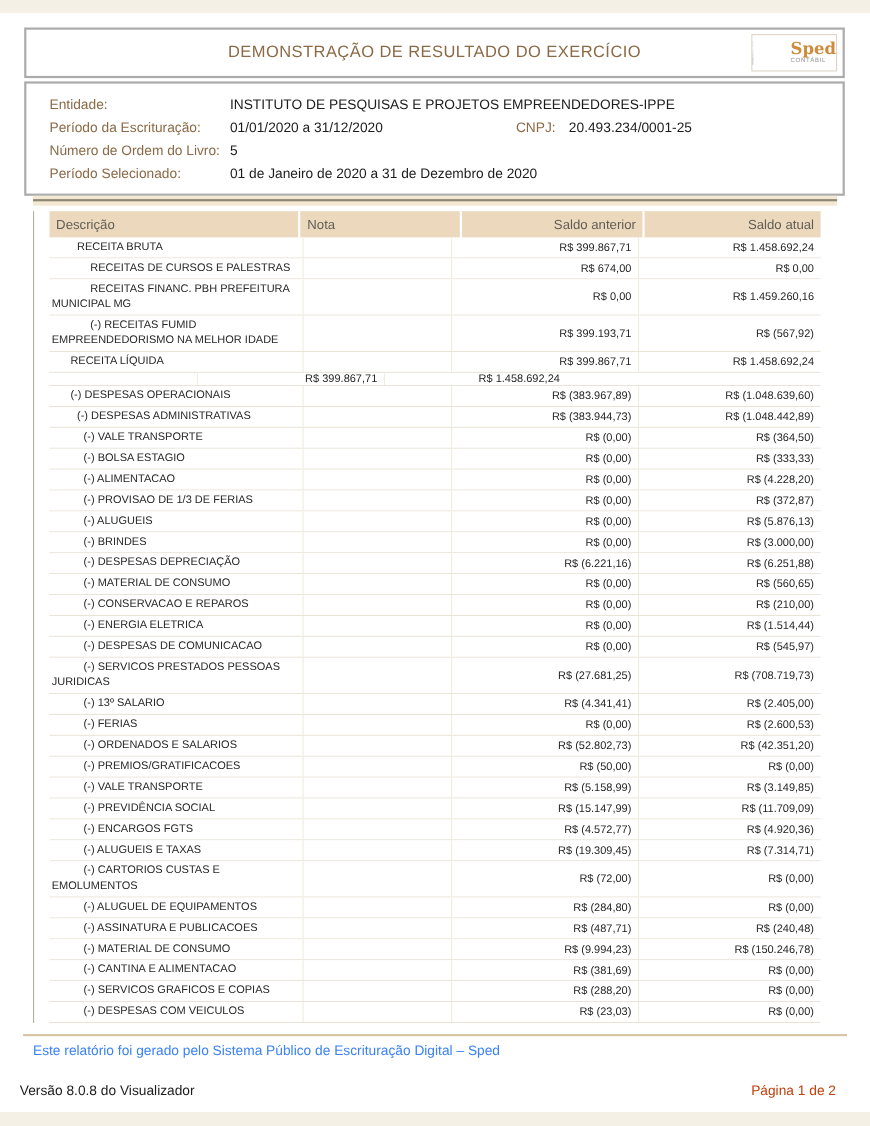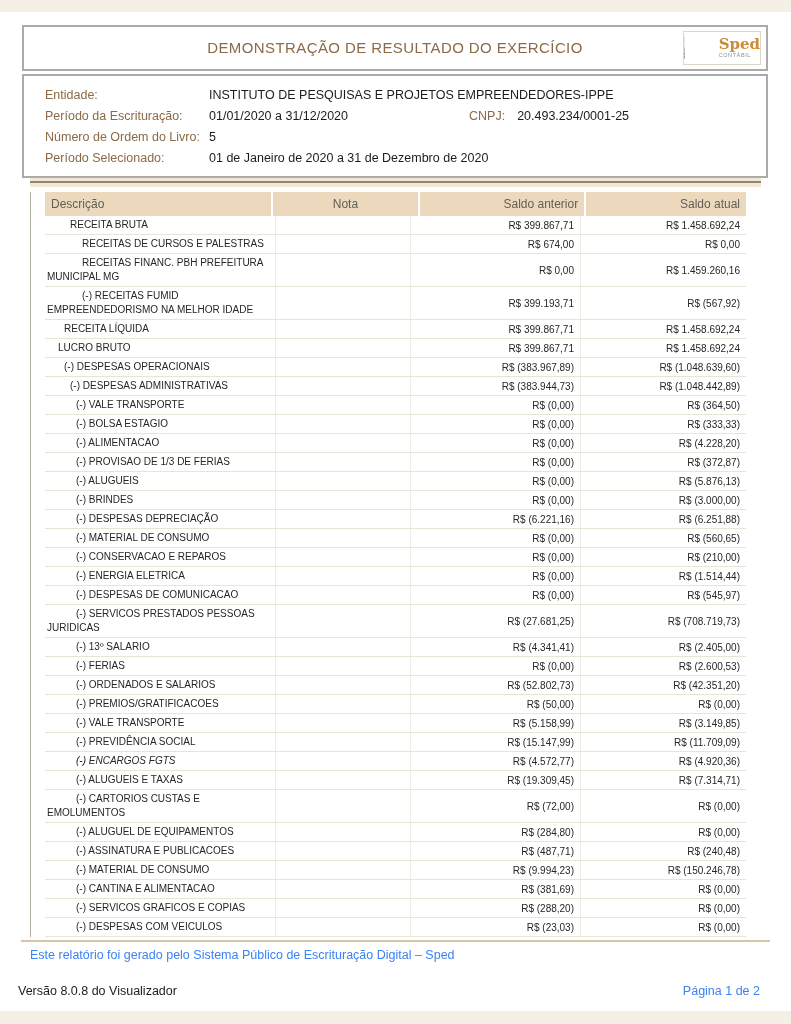--- a/index.html
+++ b/index.html
@@ -58,40 +58,40 @@
   
   .table-section {
     position:absolute; top:192px; left:30px; width:731px;
     border-left:1px solid #b3aea1;
   }
   .dre-table { margin-left:14px; width:701px; }
   .thead { display:flex; height:24px; background:#ecd9bd; font-size:12px; color:#615e56; }
   .th { line-height:24px; padding:0 6px; }
   .th + .th { border-left:2px solid #ffffff; }
   .th-desc { width:231px; }
-  .th-nota { width:149px;text-align:center; }
+  .th-nota { width:149px; }
   .th-ant  { width:170px; text-align:right; }
   .th-atual{ width:165px; text-align:right; }
 
   .trow { display:flex; border-bottom:1px solid #e9e4d8; background:#fff; }
   .td { font-size:10px; color:#262626; }
   .td-desc {
     width:231px; padding:2px 4px 2px 2px; line-height:14px;
     border-right:1px solid #f0ece1;
   }
   .td-nota { width:135px; border-right:1px solid #f0ece1; }
   .td-ant  { width:170px; border-right:1px solid #f0ece1; }
   .td-num  { display:flex; align-items:center; justify-content:flex-end; padding-right:6px; }
   .td-atual{ width:165px; }
 
   
   .footer-rule { position:absolute; top:940px; left:21px; width:749px; border-top:2px solid #d8c5a3; }
   .footer-text1 { position:absolute; top:948px; left:30px; font-size:12.5px; color:#3b82f6; }
   .footer-text2 { position:absolute; top:984px; left:18px; font-size:12.5px; color:#1c1c1c; }
-  .footer-page  { position:absolute; top:984px; right:31px; font-size:12.5px; color:#3b82f6; }
+  .footer-page  { position:absolute; top:984px; right:31px; font-size:12.5px; color:#c2410c; }
 </style>
 </head>
 <body>
 
 <div class="edge-strip edge-top"></div>
 
 <div class="title-box">
   <div class="report-title">DEMONSTRAÇÃO DE RESULTADO DO EXERCÍCIO</div>
   <div class="logo-box">
     <div class="globe"></div>
@@ -160,21 +160,20 @@
           <div class="td td-ant td-num">R$ 399.193,71</div>
           <div class="td td-atual td-num">R$ (567,92)</div>
         </div>
         <div class="trow">
           <div class="td td-desc" style="text-indent: 17px;">RECEITA LÍQUIDA</div>
           <div class="td td-nota"></div>
           <div class="td td-ant td-num">R$ 399.867,71</div>
           <div class="td td-atual td-num">R$ 1.458.692,24</div>
         </div>
         <div class="trow">
-          <div class="td td-desc" style="text-indent: 11px;">LUCRO BRUTO</div>
           <div class="td td-nota"></div>
           <div class="td td-ant td-num">R$ 399.867,71</div>
           <div class="td td-atual td-num">R$ 1.458.692,24</div>
         </div>
         <div class="trow">
           <div class="td td-desc" style="text-indent: 17px;">(-) DESPESAS OPERACIONAIS</div>
           <div class="td td-nota"></div>
           <div class="td td-ant td-num">R$ (383.967,89)</div>
           <div class="td td-atual td-num">R$ (1.048.639,60)</div>
         </div>
@@ -286,21 +285,21 @@
           <div class="td td-ant td-num">R$ (5.158,99)</div>
           <div class="td td-atual td-num">R$ (3.149,85)</div>
         </div>
         <div class="trow">
           <div class="td td-desc" style="text-indent: 29px;">(-) PREVIDÊNCIA SOCIAL</div>
           <div class="td td-nota"></div>
           <div class="td td-ant td-num">R$ (15.147,99)</div>
           <div class="td td-atual td-num">R$ (11.709,09)</div>
         </div>
         <div class="trow">
-          <div class="td td-desc" style="text-indent: 29px; font-style: italic;">(-) ENCARGOS FGTS</div>
+          <div class="td td-desc" style="text-indent: 29px;">(-) ENCARGOS FGTS</div>
           <div class="td td-nota"></div>
           <div class="td td-ant td-num">R$ (4.572,77)</div>
           <div class="td td-atual td-num">R$ (4.920,36)</div>
         </div>
         <div class="trow">
           <div class="td td-desc" style="text-indent: 29px;">(-) ALUGUEIS E TAXAS</div>
           <div class="td td-nota"></div>
           <div class="td td-ant td-num">R$ (19.309,45)</div>
           <div class="td td-atual td-num">R$ (7.314,71)</div>
         </div>

